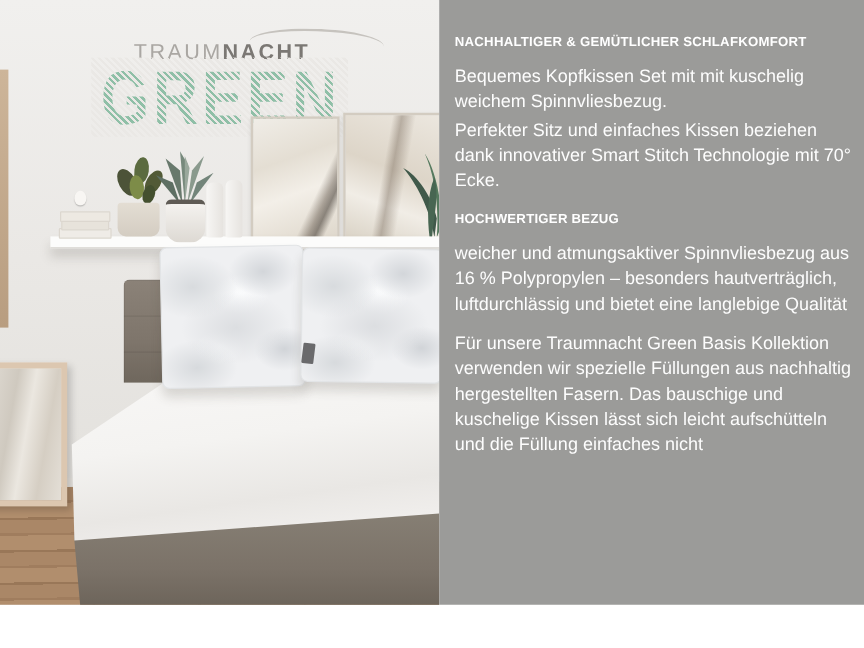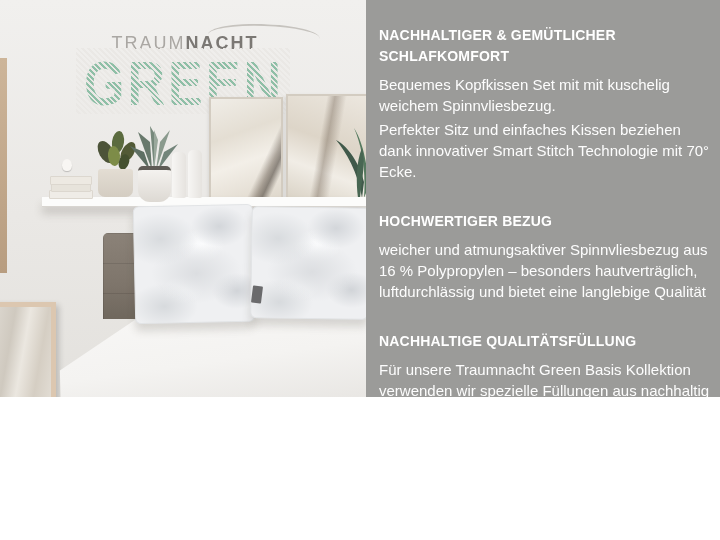--- a/index.html
+++ b/index.html
@@ -1,16 +1,16 @@
 <!DOCTYPE html>
 <html><head>
 <meta charset="utf-8">
 <style>
   html,body{margin:0;padding:0;background:#ffffff;}
-  #stage{position:relative;width:720px;height:397px;overflow:hidden;
+  #stage{position:relative;width:720px;height:504px;overflow:hidden;
          font-family:"Liberation Sans",sans-serif;}
 
   
   .photo{position:absolute;left:0;top:0;width:366px;height:540px;overflow:hidden;
          background:linear-gradient(180deg,#f1f0ee 0%,#eae8e5 40%,#e3e1dd 75%);}
   .wood-strip{position:absolute;left:0;top:58px;width:7px;height:215px;
          background:linear-gradient(180deg,#cdb599,#b89d80);}
   .baseboard{position:absolute;left:0;top:398px;width:62px;height:9px;
          background:#e6e3de;border-bottom:1px solid #c8c4bd;}
   .floor{position:absolute;left:-10px;top:404px;width:390px;height:146px;
@@ -91,22 +91,22 @@
   .framed{position:absolute;left:-10px;top:302px;width:56px;height:110px;
          border:5px solid #dcc7b0;box-shadow:3px 3px 6px rgba(0,0,0,.18);
          background:linear-gradient(100deg,#ddd8d0 0%,#cfc9bf 28%,#ebe7e0 48%,#d5cec3 72%,#e4dfd7 100%),
                     linear-gradient(180deg,#e9e5de,#d8d2c8);}
 
   
   .panel{position:absolute;left:366px;top:0;width:354px;height:540px;
          background:#9b9b99;color:#ffffff;box-sizing:border-box;
          padding:25px 10px 0 13px;}
   .sec{margin:0 0 0 0;}
-  .sec + .sec{margin-top:29px;}
-  .sec h2{margin:0 0 7px 0;font-size:14px;line-height:21px;font-weight:700;
+  .sec + .sec{margin-top:12px;}
+  .sec h2{margin:0 0 7px 0;font-size:11px;line-height:21px;font-weight:700;
          letter-spacing:.2px;color:#ffffff;}
   .sec p{margin:0 0 3px 0;font-size:15px;line-height:21px;font-weight:400;
          color:#fdfdfd;}
 </style>
 </head>
 <body>
 
 <div id="stage">
 
   <div class="photo">
@@ -178,18 +178,17 @@
       <p>Bequemes Kopfkissen Set mit mit kuschelig weichem Spinnvliesbezug.</p>
       <p>Perfekter Sitz und einfaches Kissen beziehen dank innovativer Smart Stitch Technologie mit 70° Ecke.</p>
     </div>
 
     <div class="sec">
       <h2>HOCHWERTIGER BEZUG</h2>
       <p>weicher und atmungsaktiver Spinnvliesbezug aus 16 % Polypropylen – besonders hautverträglich, luftdurchlässig und bietet eine langlebige Qualität</p>
     </div>
 
     <div class="sec">
-      <h2>NACHHALTIGE QUALITÄTSFÜLLUNG</h2>
       <p>Für unsere Traumnacht Green Basis Kollektion verwenden wir spezielle Füllungen aus nachhaltig hergestellten Fasern. Das bauschige und kuschelige Kissen lässt sich leicht aufschütteln und die Füllung einfaches nicht</p>
     </div>
 
   </div>
 </div>
 
 </body></html>

